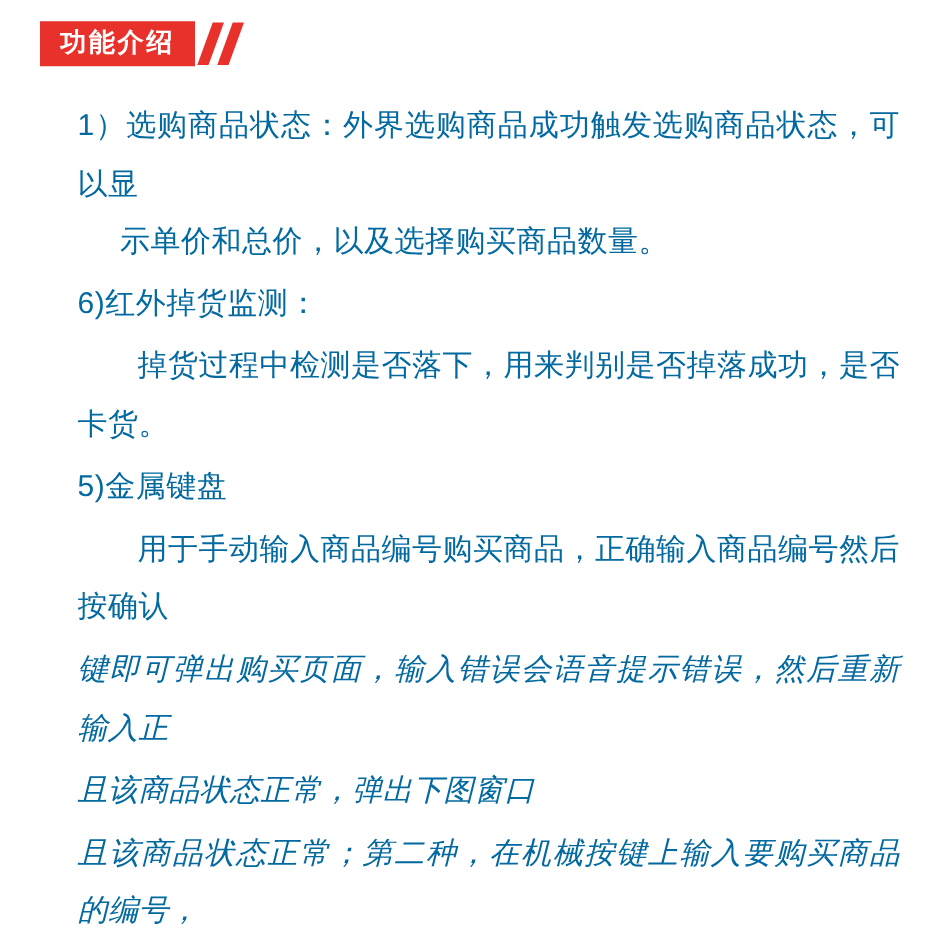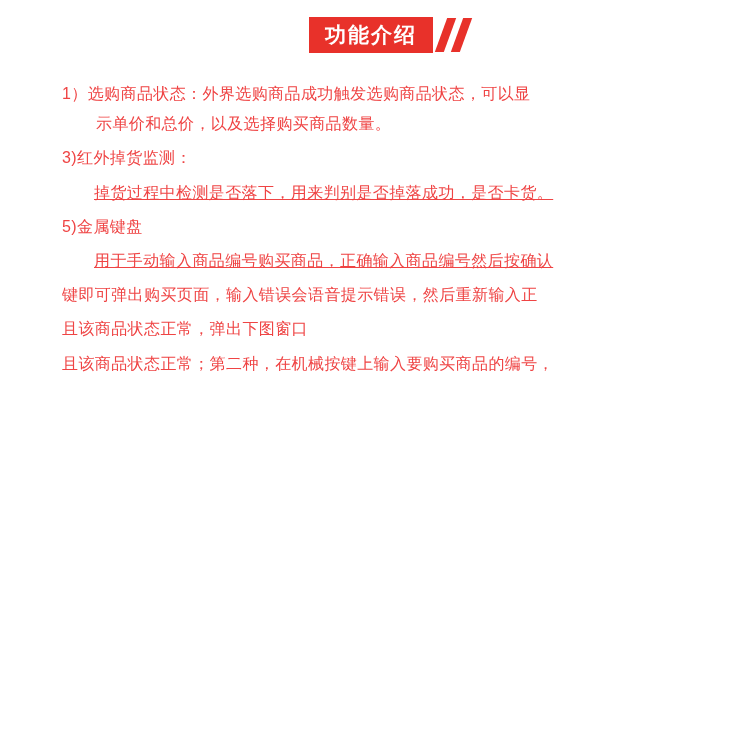--- a/index.html
+++ b/index.html
@@ -21,21 +21,20 @@
     padding: 0;
   }
 
   
   .header {
     position: relative;
     margin: 14px 0 0 32px;
     height: 42px;
     display: flex;
     align-items: center;
-    justify-content: center;
   }
   .header-tag {
     position: relative;
     background: #e8312a;
     color: #ffffff;
     font-size: 21px;
     letter-spacing: 2px;
     font-weight: bold;
     padding: 7px 16px 8px 16px;
     line-height: 1;
@@ -57,44 +56,44 @@
   .slash.second {
     opacity: 1;
   }
 
   
   .content {
     margin: 22px 30px 0 44px;
     color: #3a3a3a;
   }
   .para {
-    font-size: 16px;
+    font-size: 24px;
     line-height: 1.95;
     letter-spacing: 0.4px;
-    color: #ef4444;
+    color: #0369a1;
     margin: 0 0 3px 0;
     text-align: justify;
   }
   .para.item {
     text-indent: 0;
     padding-left: 18px;
   }
   .para.item-cont {
     text-indent: 0;
     padding-left: 52px;
     margin-top: -4px;
   }
   .para.block {
     text-indent: 0;
     padding-left: 18px;
+    font-style: italic;
   }
   .para.block-indent {
     text-indent: 2em;
     padding-left: 18px;
-    text-decoration: underline;
   }
 </style>
 </head>
 <body>
 
 <div class="page">
 
   <div class="header">
     <div class="header-tag">功能介绍</div>
     <div class="slash-group">
@@ -104,21 +103,21 @@
   </div>
 
   <div class="content">
 
     <div>
       <p class="para item">1）选购商品状态：外界选购商品成功触发选购商品状态，可以显</p>
       <p class="para item-cont">示单价和总价，以及选择购买商品数量。</p>
     </div>
 
     <div>
-      <p class="para item">3)红外掉货监测：</p>
+      <p class="para item">6)红外掉货监测：</p>
       <p class="para block-indent">掉货过程中检测是否落下，用来判别是否掉落成功，是否卡货。</p>
     </div>
 
 
 
     <div>
       <p class="para item">5)金属键盘</p>
       <p class="para block-indent">用于手动输入商品编号购买商品，正确输入商品编号然后按确认</p>
       <p class="para block">键即可弹出购买页面，输入错误会语音提示错误，然后重新输入正</p>
       <p class="para block">且该商品状态正常，弹出下图窗口</p>

